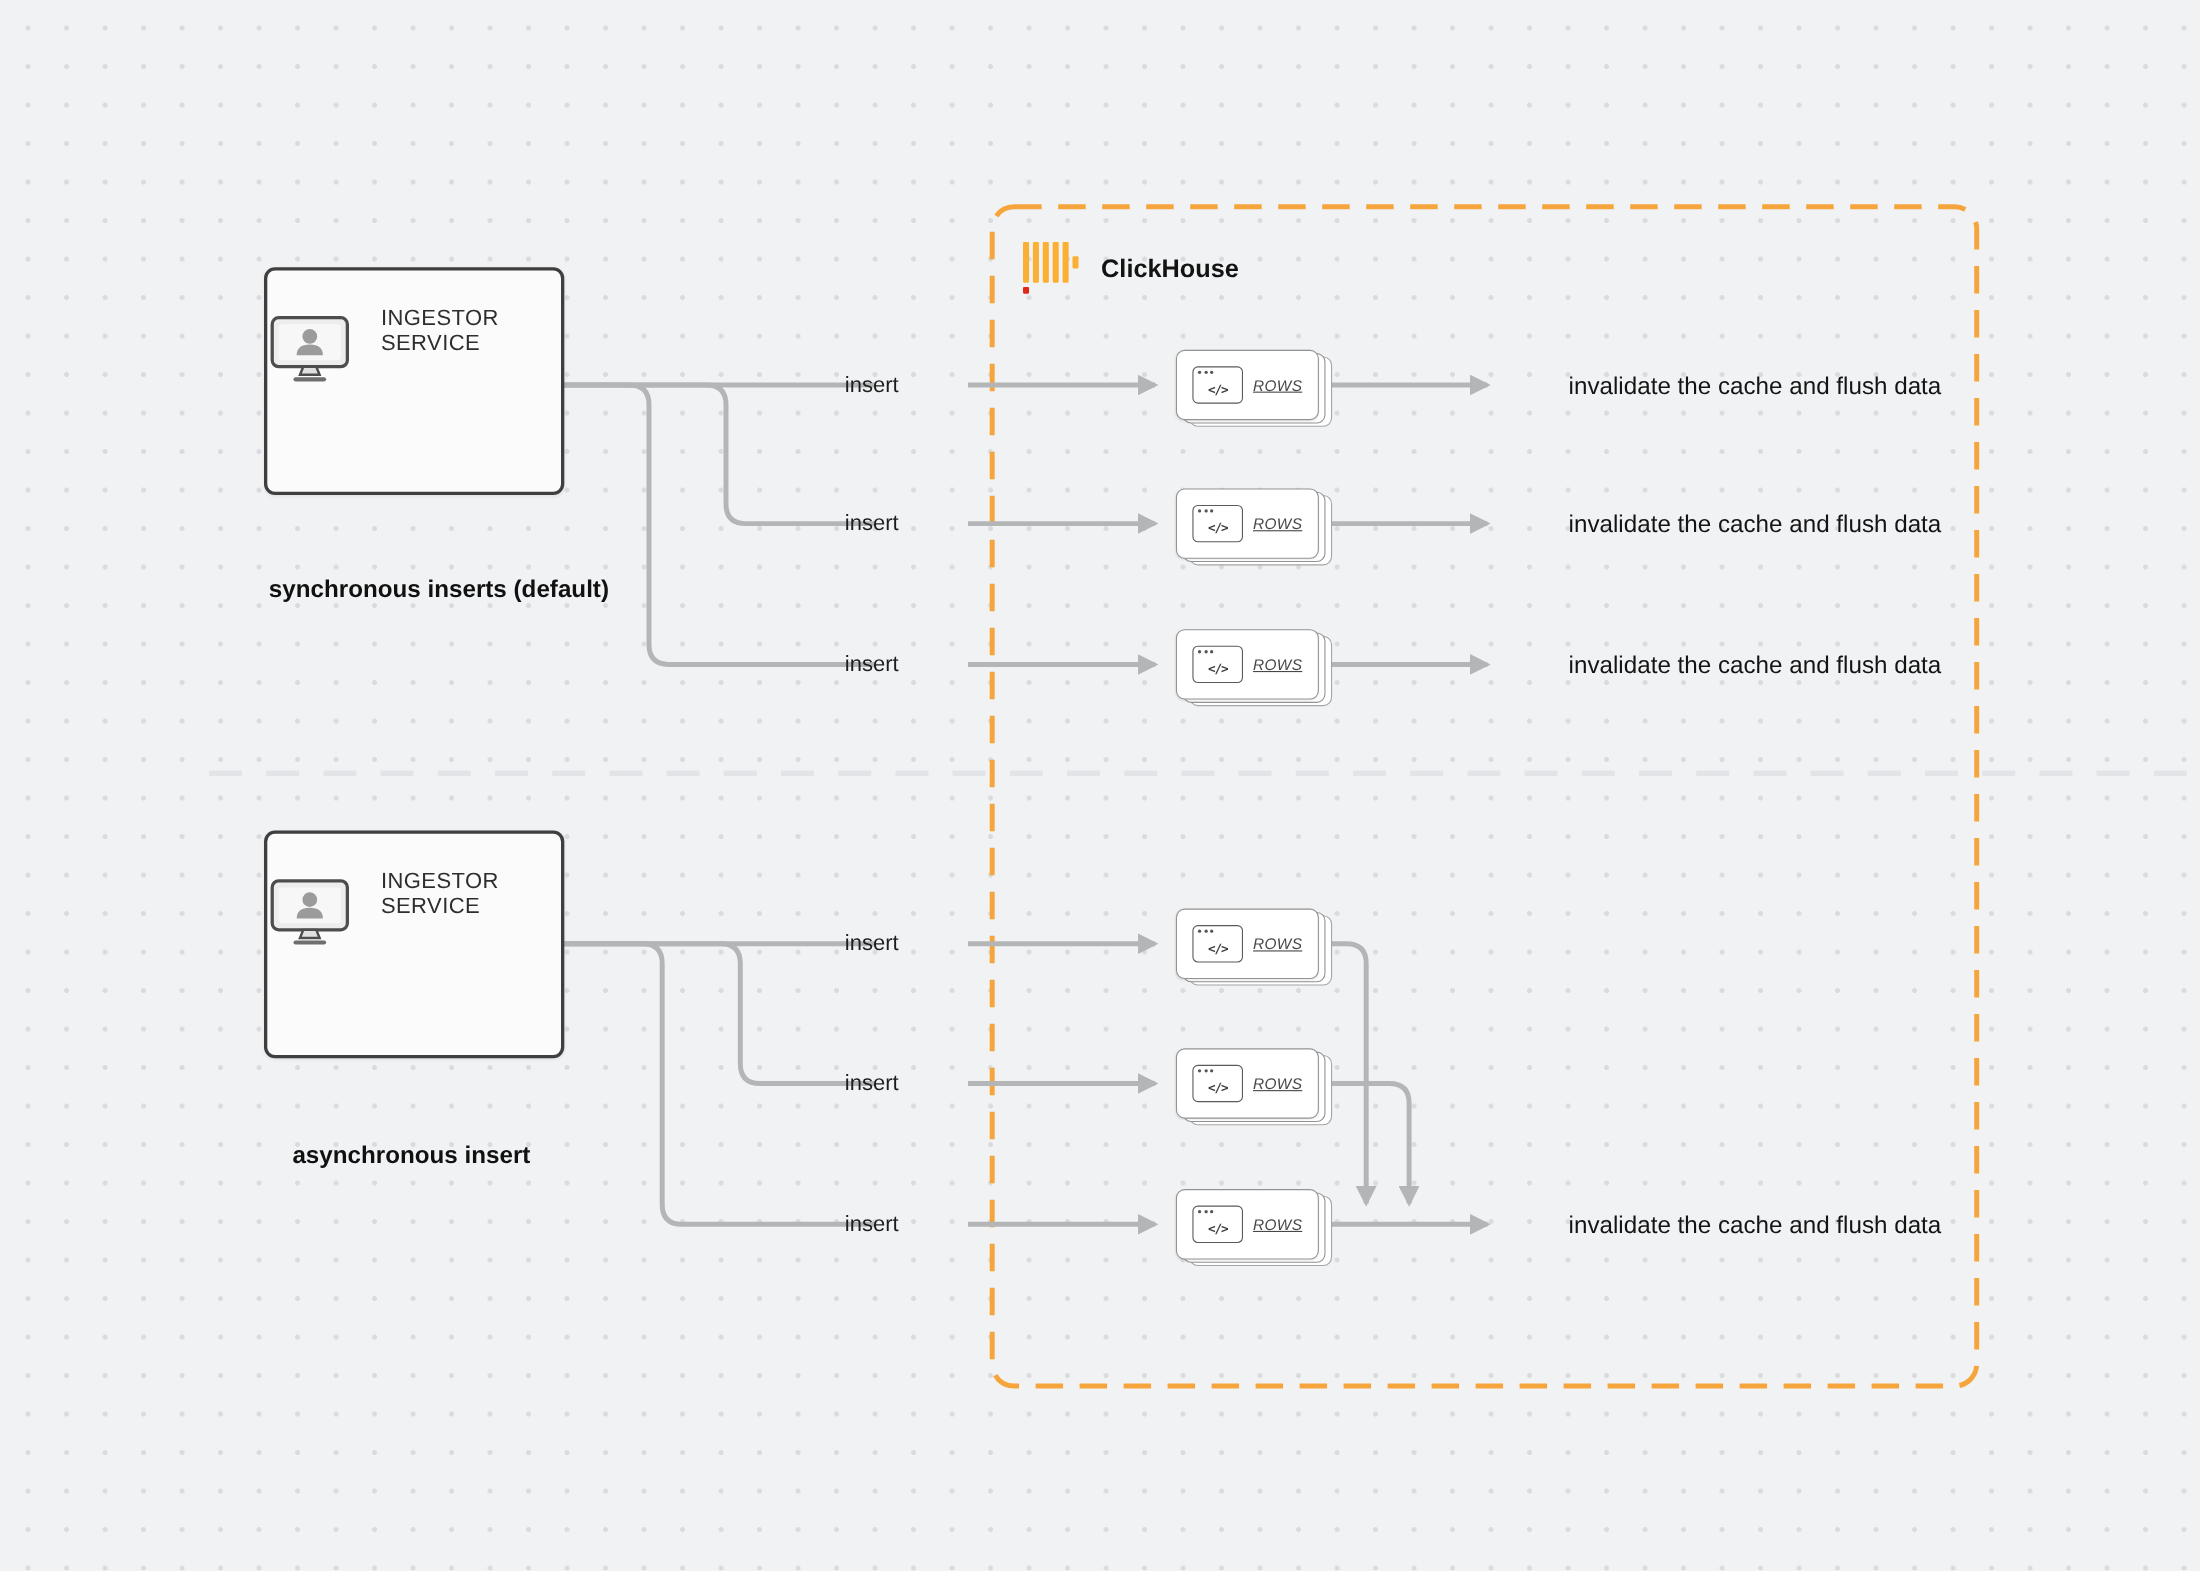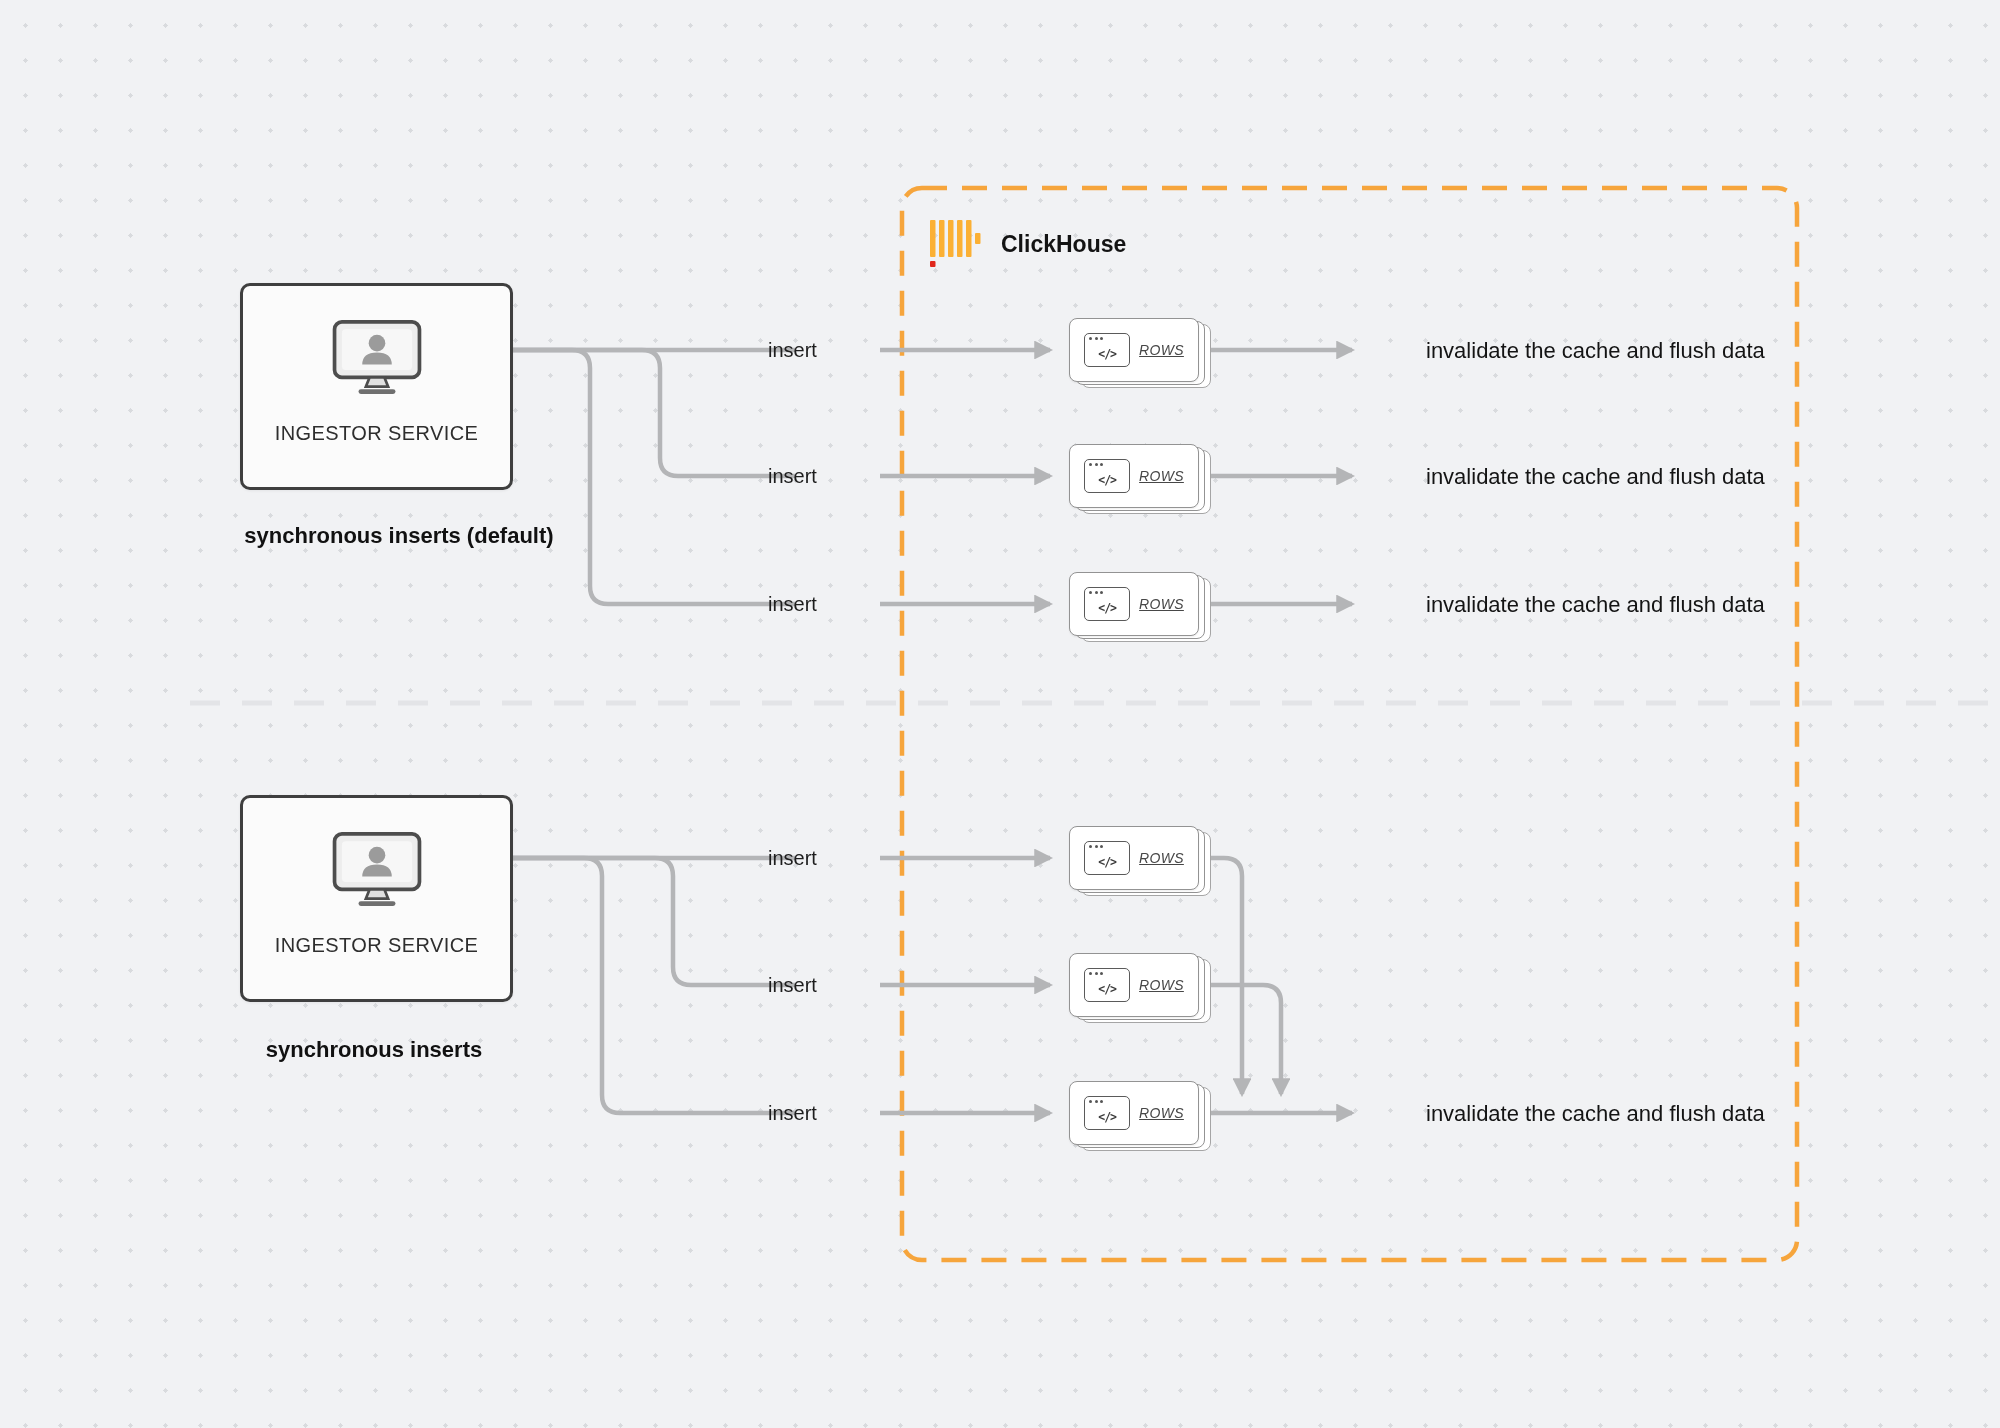--- a/index.html
+++ b/index.html
@@ -20,24 +20,23 @@
   svg.wires{position:absolute;left:0;top:0;}
 
   
   .ingestor{
     position:absolute;
     width:273px;height:207px;
     background:#fbfbfb;
     border:3px solid #3f3f3f;
     border-radius:10px;
     box-sizing:border-box;
-    display:flex;flex-direction:column;align-items:center;
+    display:flex;flex-direction:row;
     padding-top:32px;gap:26px;
     box-shadow:0 1px 3px rgba(0,0,0,.06);
-    margin-top:40px;
   }
   .ingestor .svc-label{
     font-size:20px;color:#2e2e2e;letter-spacing:.4px;
   }
 
   .caption{
     position:absolute;width:400px;text-align:center;
     font-size:22px;font-weight:700;color:#111;
   }
 
@@ -170,21 +169,21 @@
     <svg width="96" height="78" viewBox="0 0 104 84">
       <rect x="6" y="4" width="92" height="60" rx="8" fill="#ededed" stroke="#4d4d4d" stroke-width="4"></rect>
       <rect x="14" y="12" width="76" height="44" rx="4" fill="#f7f7f7"></rect>
       <circle cx="52" cy="27" r="9" fill="#9b9b9b"></circle>
       <path d="M36 50 Q36 37 52 37 Q68 37 68 50 Z" fill="#9b9b9b"></path>
       <path d="M44 64 L60 64 L64 74 L40 74 Z" fill="#e0e0e0" stroke="#4d4d4d" stroke-width="3"></path>
       <rect x="32" y="77" width="40" height="5" rx="2.5" fill="#6f6f6f"></rect>
     </svg>
     <div class="svc-label">INGESTOR SERVICE</div>
   </div>
-  <div class="caption" style="left:174px;top:1037px;">synchronous inserts</div>
+  <div class="caption" style="left:174px;top:1037px;">asynchronous insert</div>
 
   <div class="insert-label" style="top:337px;">insert</div>
   <div class="insert-label" style="top:463px;">insert</div>
   <div class="insert-label" style="top:591px;">insert</div>
 
   <div class="insert-label" style="top:845px;">insert</div>
   <div class="insert-label" style="top:972px;">insert</div>
   <div class="insert-label" style="top:1100px;">insert</div>
 
   <div class="card-stack" style="left:1069px;top:318px;">

